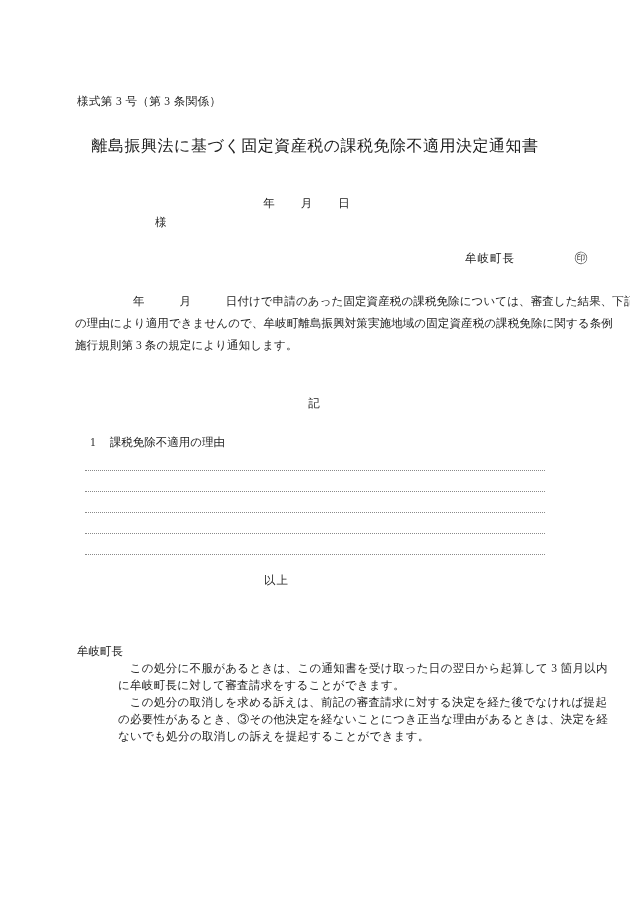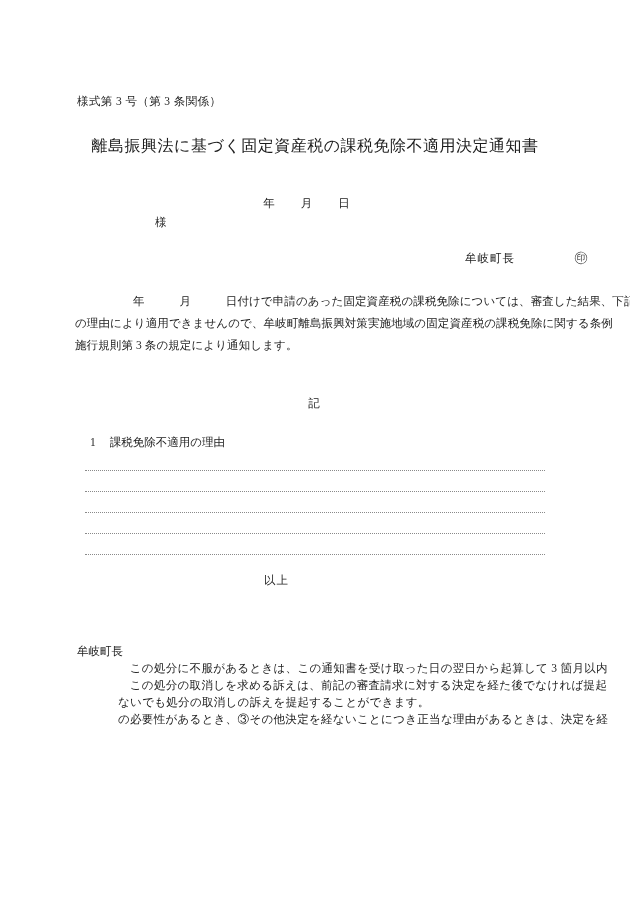--- a/index.html
+++ b/index.html
@@ -134,18 +134,19 @@
       <div class="dotted-line"></div>
       <div class="dotted-line"></div>
     </div>
 
   <div class="abs closing">以上</div>
 
   <div class="abs notes-heading">牟岐町長</div>
 
   <div class="abs notes-body">
       <div class="line">　この処分に不服があるときは、この通知書を受け取った日の翌日から起算して 3 箇月以内</div>
+      <div class="line">に牟岐町長に対して審査請求をすることができます。</div>
       <div class="line">　この処分の取消しを求める訴えは、前記の審査請求に対する決定を経た後でなければ提起</div>
+      <div class="line">の必要性があるとき、③その他決定を経ないことにつき正当な理由があるときは、決定を経</div>
       <div class="line">ないでも処分の取消しの訴えを提起することができます。</div>
-      <div class="line">の必要性があるとき、③その他決定を経ないことにつき正当な理由があるときは、決定を経</div>
     </div>
 
 </div>
 
 </body></html>

